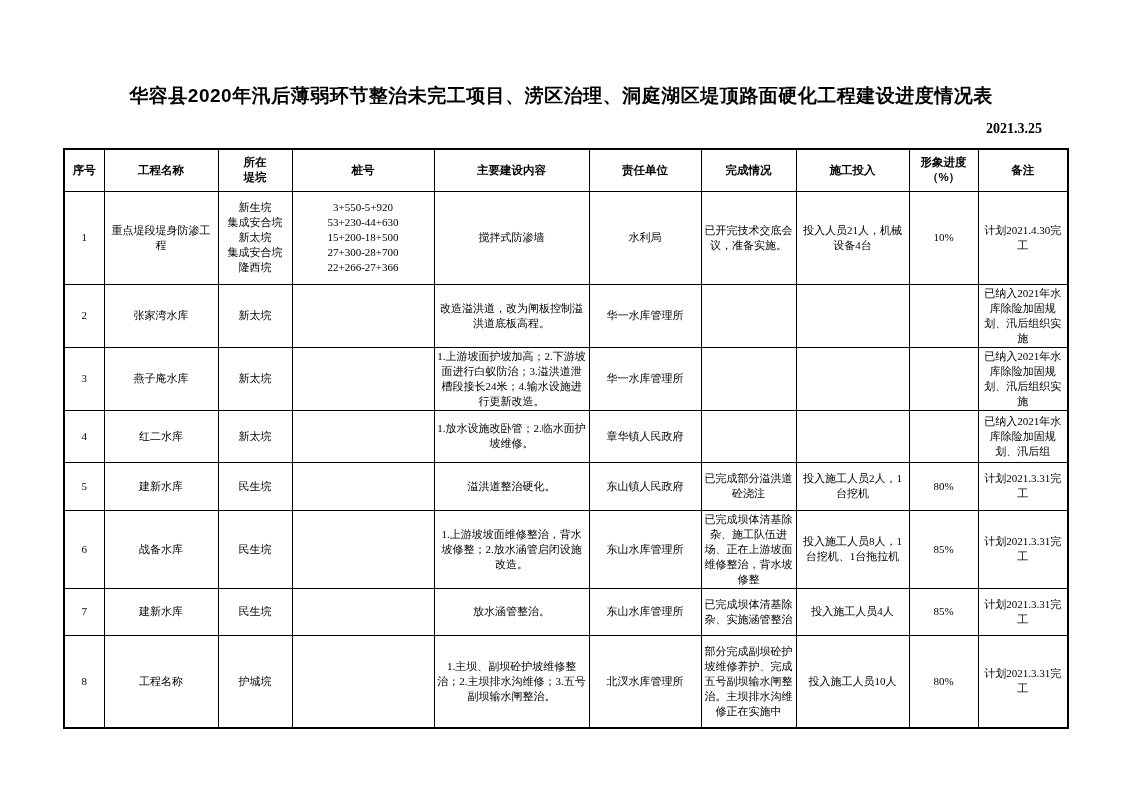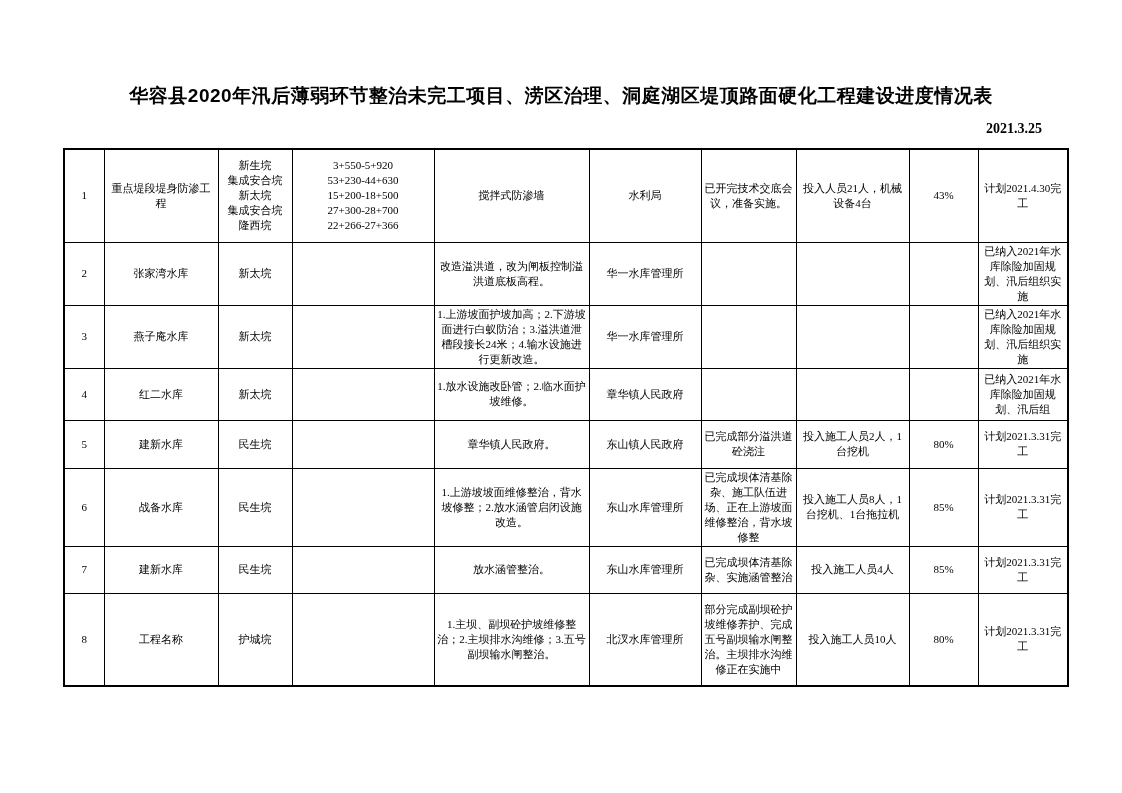--- a/index.html
+++ b/index.html
@@ -63,39 +63,53 @@
       <col style="width:74px">
     <col style="width:142px">
       <col style="width:155px">
       <col style="width:112px">
     <col style="width:95px">
       <col style="width:113px">
       <col style="width:69px">
     <col style="width:90px">
   </colgroup>
   <tbody>
+    <tr class="hrow">
+      <th>序号</th>
+      <th>工程名称</th>
+      <th>所在
+堤垸</th>
+      <th>桩号</th>
+      <th>主要建设内容</th>
+      <th>责任单位</th>
+      <th>完成情况</th>
+      <th>施工投入</th>
+      <th>形象进度
+（%）</th>
+      <th>备注</th>
+    </tr>
 
     <tr class="r1">
       <td>1</td>
       <td>重点堤段堤身防渗工程</td>
       <td>新生垸
 集成安合垸
 新太垸
 集成安合垸
 隆西垸</td>
       <td>3+550-5+920
 53+230-44+630
 15+200-18+500
 27+300-28+700
 22+266-27+366</td>
       <td>搅拌式防渗墙</td>
       <td>水利局</td>
       <td>已开完技术交底会议，准备实施。</td>
       <td>投入人员21人，机械设备4台</td>
-      <td>43%</td>
+      <td>10%</td>
       <td>计划2021.4.30完工</td>
     </tr>
 
     <tr class="r2">
       <td>2</td>
       <td>张家湾水库</td>
       <td>新太垸</td>
       <td></td>
       <td>改造溢洪道，改为闸板控制溢洪道底板高程。</td>
       <td>华一水库管理所</td>
@@ -129,21 +143,21 @@
       <td></td>
       <td></td>
       <td><div class="clip">已纳入2021年水库除险加固规划、汛后组</div></td>
     </tr>
 
     <tr class="r5">
       <td>5</td>
       <td>建新水库</td>
       <td>民生垸</td>
       <td></td>
-      <td>章华镇人民政府。</td>
+      <td>溢洪道整治硬化。</td>
       <td>东山镇人民政府</td>
       <td>已完成部分溢洪道砼浇注</td>
       <td>投入施工人员2人，1台挖机</td>
       <td>80%</td>
       <td>计划2021.3.31完工</td>
     </tr>
 
     <tr class="r6">
       <td>6</td>
       <td>战备水库</td>

